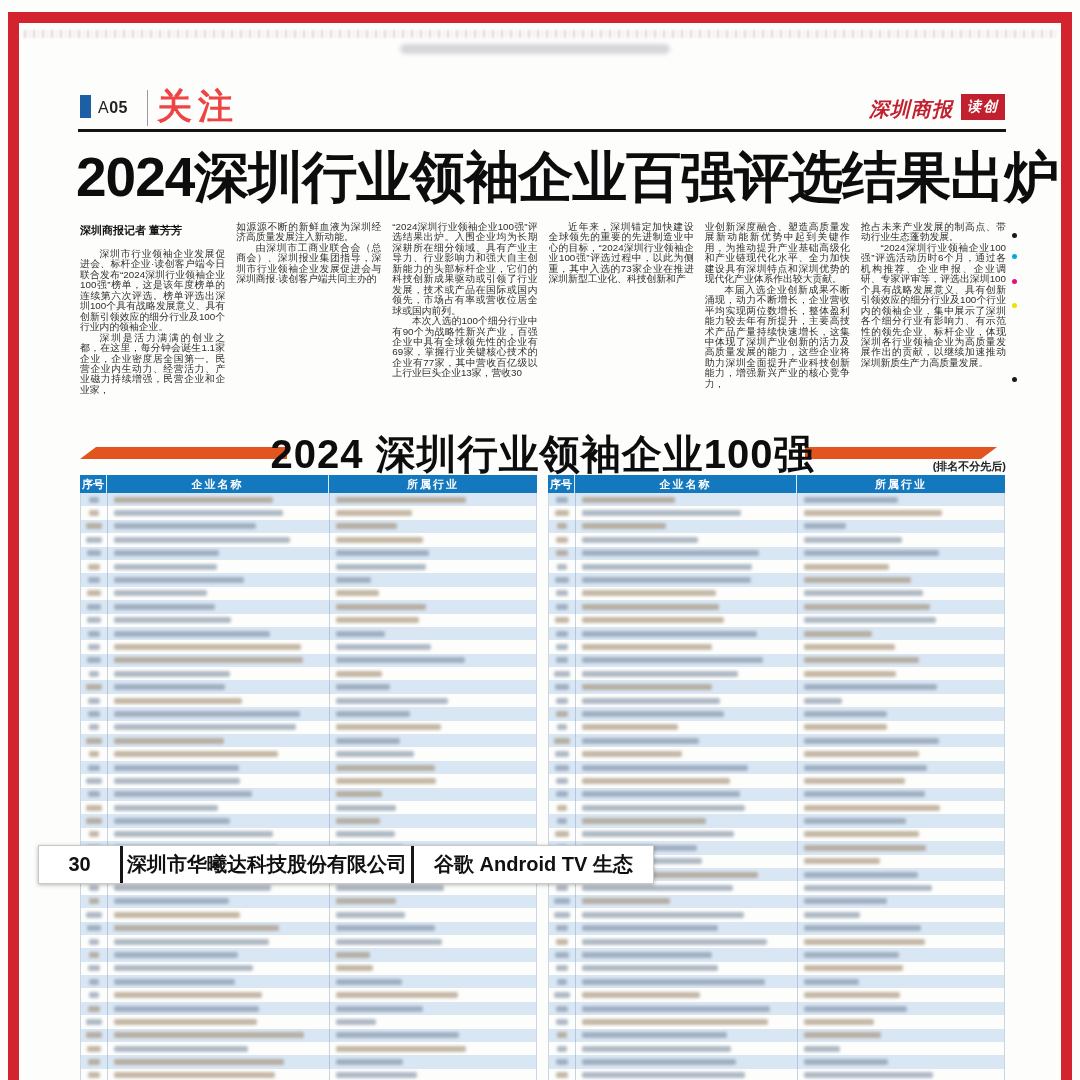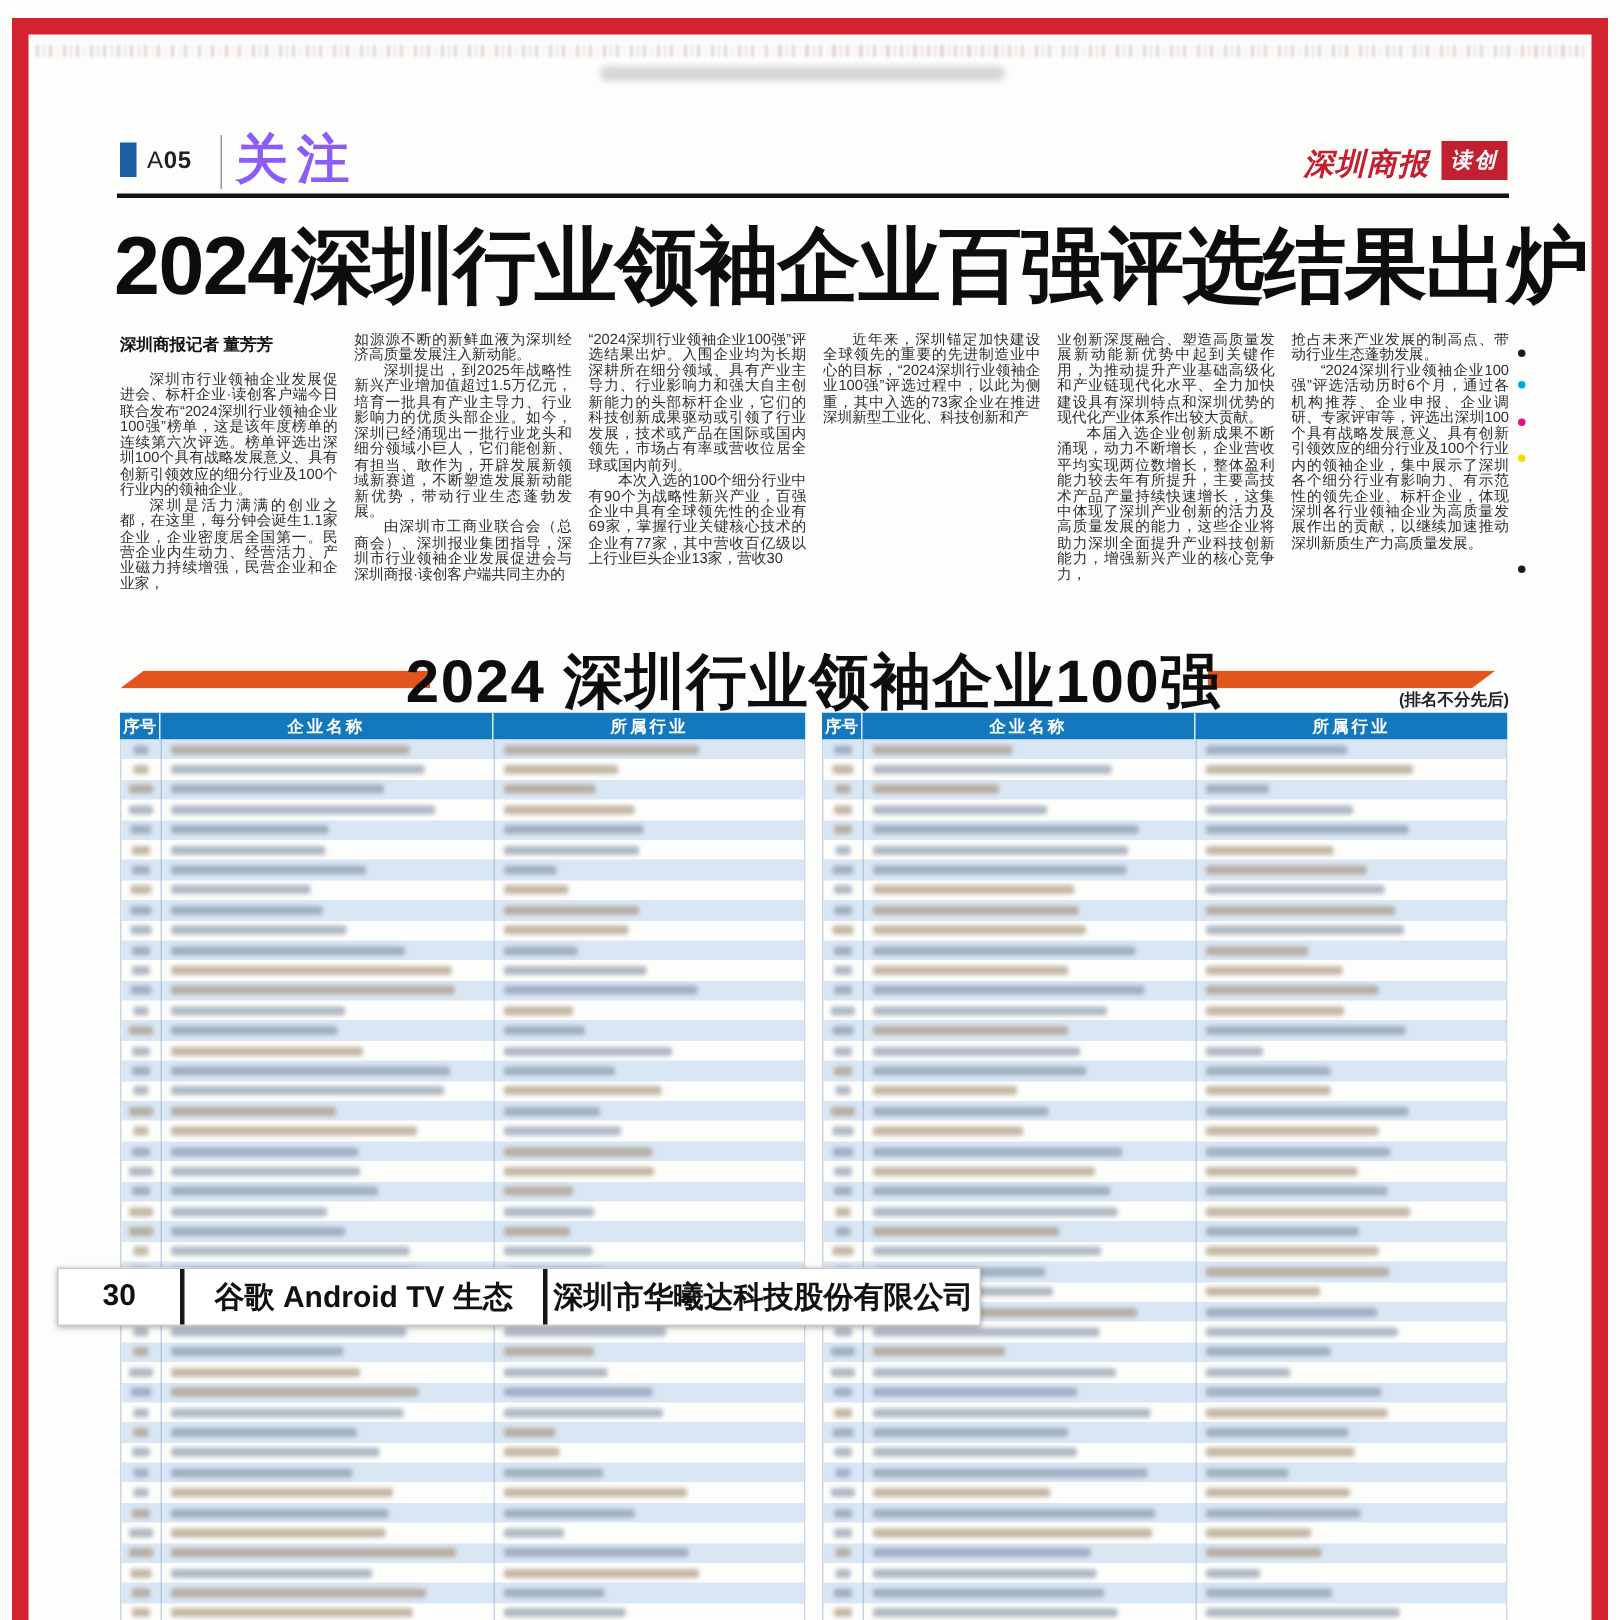--- a/index.html
+++ b/index.html
@@ -13,21 +13,21 @@
   
   .micro-strip{position:absolute;left:24px;right:24px;top:30px;height:8px;opacity:.35;filter:blur(1px);
     background:repeating-linear-gradient(90deg,rgba(160,90,90,.8) 0 2px,rgba(255,255,255,0) 2px 5px,rgba(120,120,130,.6) 5px 6px,rgba(255,255,255,0) 6px 9px);}
   .smudge{position:absolute;left:400px;top:44px;width:270px;height:10px;border-radius:5px;
     background:rgba(125,125,138,.30);filter:blur(2px);}
   
   .page-marker{position:absolute;left:80px;top:95px;width:11px;height:23px;background:var(--marker-blue,#1d5fa5);}
   .page-code{position:absolute;left:98px;top:99px;font-size:16px;letter-spacing:.5px;color:#222;}
   .page-code .num{font-weight:800;}
   .hdr-divider{position:absolute;left:147px;top:90px;width:1px;height:36px;background:#9a9a9a;}
-  .section-label{position:absolute;left:157px;top:83px;font-size:35px;font-weight:700;color:#8b5cf6;letter-spacing:6px;}
+  .section-label{position:absolute;left:157px;top:83px;font-size:35px;font-weight:700;color:#ef4444;letter-spacing:6px;}
   .masthead{position:absolute;right:75px;top:92px;display:flex;align-items:flex-start;gap:8px;}
   .brand{color:var(--masthead-red,#c21f2f);font-size:20px;font-weight:900;font-style:italic;letter-spacing:1px;padding-top:4px;}
   .badge{background:var(--masthead-red,#c21f2f);color:#fff;font-size:14px;font-weight:900;font-style:italic;
          padding:4px 6px;letter-spacing:2px;margin-top:2px;}
   .mast-text{line-height:1.35;}
   .date-line{font-size:11.5px;font-weight:700;color:#222;}
   .staff-line{font-size:10.5px;color:#444;white-space:pre;}
   .header-rule{position:absolute;left:78px;right:74px;top:129px;height:3px;background:#141414;}
   
   .headline{position:absolute;left:76px;right:72px;top:141px;text-align:center;font-size:55px;font-weight:900;
@@ -98,21 +98,20 @@
   <div class="headline">2024深圳行业领袖企业百强评选结果出炉</div>
 
   <div class="article" id="article">
       <div class="col">
         <div class="byline">深圳商报记者 董芳芳</div>
         <p class="para indent">深圳市行业领袖企业发展促进会、标杆企业·读创客户端今日联合发布“2024深圳行业领袖企业100强”榜单，这是该年度榜单的连续第六次评选。榜单评选出深圳100个具有战略发展意义、具有创新引领效应的细分行业及100个行业内的领袖企业。</p>
         <p class="para indent">深圳是活力满满的创业之都，在这里，每分钟会诞生1.1家企业，企业密度居全国第一。民营企业内生动力、经营活力、产业磁力持续增强，民营企业和企业家，</p>
       </div>
       <div class="col">
         <p class="para">如源源不断的新鲜血液为深圳经济高质量发展注入新动能。</p>
-        <p class="para indent">深圳提出，到2025年战略性新兴产业增加值超过1.5万亿元，培育一批具有产业主导力、行业影响力的优质头部企业。如今，深圳已经涌现出一批行业龙头和细分领域小巨人，它们能创新、有担当、敢作为，开辟发展新领域新赛道，不断塑造发展新动能新优势，带动行业生态蓬勃发展。</p>
         <p class="para indent">由深圳市工商业联合会（总商会）、深圳报业集团指导，深圳市行业领袖企业发展促进会与深圳商报·读创客户端共同主办的</p>
       </div>
       <div class="col">
         <p class="para">“2024深圳行业领袖企业100强”评选结果出炉。入围企业均为长期深耕所在细分领域、具有产业主导力、行业影响力和强大自主创新能力的头部标杆企业，它们的科技创新成果驱动或引领了行业发展，技术或产品在国际或国内领先，市场占有率或营收位居全球或国内前列。</p>
         <p class="para indent">本次入选的100个细分行业中有90个为战略性新兴产业，百强企业中具有全球领先性的企业有69家，掌握行业关键核心技术的企业有77家，其中营收百亿级以上行业巨头企业13家，营收30</p>
       </div>
       <div class="col">
         <p class="para indent">近年来，深圳锚定加快建设全球领先的重要的先进制造业中心的目标，“2024深圳行业领袖企业100强”评选过程中，以此为侧重，其中入选的73家企业在推进深圳新型工业化、科技创新和产</p>
       </div>
       <div class="col">
@@ -1114,22 +1113,22 @@
             <div class="c ind">
               <div class="bar" style="width: 62.5045%; background: rgb(125, 141, 160);"></div>
             </div>
           </div>
         </div>
       </div>
     </div>
 
   <div class="highlight">
     <div class="hc h-rank">30</div>
+    <div class="hc h-name">深圳市华曦达科技股份有限公司</div>
     <div class="hc h-ind">谷歌 Android TV 生态</div>
-    <div class="hc h-name">深圳市华曦达科技股份有限公司</div>
   </div>
 
   <div id="regdots">
       <div class="reg-dot" style="top: 233px; background: rgb(26, 26, 26);"></div>
       <div class="reg-dot" style="top: 254px; background: rgb(0, 170, 223);"></div>
       <div class="reg-dot" style="top: 279px; background: rgb(228, 15, 126);"></div>
       <div class="reg-dot" style="top: 303px; background: rgb(240, 224, 0);"></div>
       <div class="reg-dot" style="top: 377px; background: rgb(26, 26, 26);"></div>
     </div>
 

